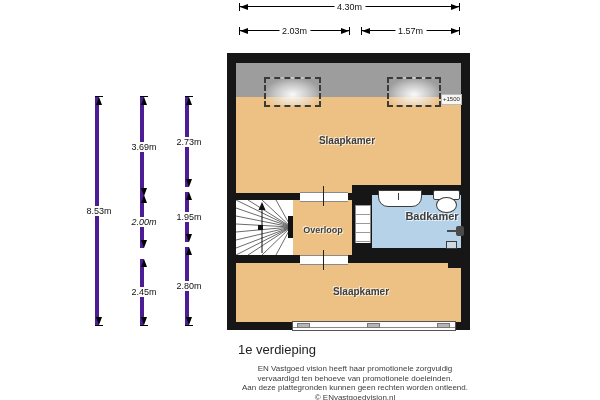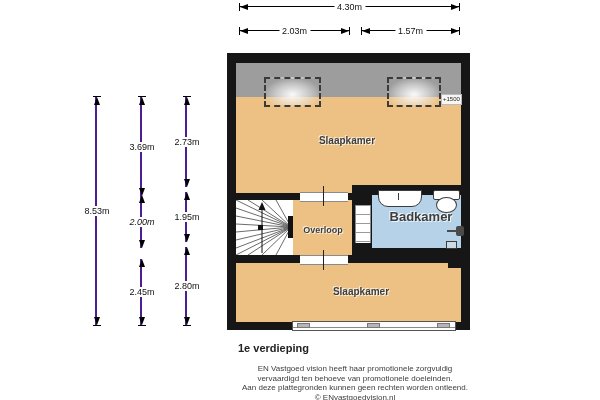--- a/index.html
+++ b/index.html
@@ -1,21 +1,21 @@
 <!DOCTYPE html>
 <html><head>
 <meta charset="utf-8">
 <style>
   html,body{margin:0;padding:0;background:#fff;}
   #stage{position:relative;width:600px;height:400px;background:#ffffff;overflow:hidden;
          font-family:"Liberation Sans",sans-serif;}
   .abs{position:absolute;}
   
   .dim-h{position:absolute;height:0;border-top:1px solid #000;}
-  .dim-v{position:absolute;width:0;border-left:2px solid #4c1d95;}
+  .dim-v{position:absolute;width:0;border-left:4px solid #4c1d95;}
   .ah{position:absolute;width:0;height:0;border-style:solid;}
   .ah-l{border-width:3px 8px 3px 0;border-color:transparent #000 transparent transparent;left:0;top:-3.5px;}
   .ah-r{border-width:3px 0 3px 8px;border-color:transparent transparent transparent #000;right:0;top:-3.5px;}
   .ah-u{border-width:0 3px 8px 3px;border-color:transparent transparent #000 transparent;top:0;left:-3.5px;}
   .ah-d{border-width:8px 3px 0 3px;border-color:#000 transparent transparent transparent;bottom:0;left:-3.5px;}
   .tk-l{position:absolute;width:1px;height:8px;background:#000;left:-1px;top:-4px;}
   .tk-r{position:absolute;width:1px;height:8px;background:#000;right:-1px;top:-4px;}
   .tk-u{position:absolute;height:1px;width:8px;background:#000;top:-1px;left:-4px;}
   .tk-d{position:absolute;height:1px;width:8px;background:#000;bottom:-1px;left:-4px;}
   .dim-label{position:absolute;left:50%;top:50%;transform:translate(-50%,-50%);
@@ -29,21 +29,21 @@
   .opening-h{position:absolute;background:#fff;border-top:1px solid #8a8a8a;border-bottom:1px solid #8a8a8a;}
   .opening-v{position:absolute;background:#fff;border-left:1px solid #8a8a8a;border-right:1px solid #8a8a8a;
              background-image:repeating-linear-gradient(to bottom,#9a9a9a 0,#9a9a9a 1px,transparent 1px,transparent 9px);}
   .door-tick{position:absolute;width:1px;background:#222;}
   .window-band{position:absolute;background:#fdfdfd;border:1px solid #555;}
   .window-line{position:absolute;left:0;right:0;top:60%;height:1px;background:#8a8a8a;}
   .mullion{position:absolute;top:1px;width:11px;height:3px;background:#b5b5b5;border:1px solid #777;}
   .hm-box{position:absolute;background:rgba(250,250,250,.95);border:1px solid #bbb;font-size:6px;
           color:#222;line-height:9px;padding:0 1px;white-space:nowrap;}
   .fix{position:absolute;background:#fff;border:1px solid #3c3c3c;}
-  .caption{position:absolute;font-size:11px;font-weight:700;color:#222;}
+  .caption{position:absolute;font-size:13px;font-weight:400;color:#222;}
   .footer{position:absolute;left:115px;top:364px;width:480px;text-align:center;
           font-size:8px;line-height:9.5px;color:#3c3c3c;}
 </style>
 </head>
 <body>
 
 <div id="stage">
 
   <div class="dim-h" style="left:240px;top:6px;width:219px;">
     <span class="tk-l"></span>
@@ -140,21 +140,21 @@
       <line x1="26" y1="5" x2="26" y2="53" stroke="#111" stroke-width="1"></line>
       <polygon points="22.5,10 26,2 29.5,10" fill="#111"></polygon>
       <rect x="22" y="25" width="5" height="5" fill="#111"></rect>
       <rect x="52" y="16" width="5" height="22" fill="#111"></rect>
     </svg>
   </div>
   <div class="abs" style="left:293px;top:200px;width:59px;height:55px;background:#edc183;"></div>
   <div class="room-label" style="left:323px;top:230px;font-size:9px;">Overloop</div>
 
   <div class="abs" style="left:372px;top:195px;width:89px;height:53px;background:#b5d2e8;"></div>
-  <div class="room-label" style="left:421px;top:216px;font-size:13px;">Badkamer</div>
+  <div class="room-label" style="left:432px;top:216px;font-size:11px;">Badkamer</div>
 
   <div class="fix" style="left:378px;top:190px;width:42px;height:15px;border-radius:0 0 10px 10px;">
     <div class="abs" style="left:19px;top:2px;width:1px;height:7px;background:#3c3c3c;"></div>
   </div>
   <div class="fix" style="left:433px;top:190px;width:25px;height:8px;border-radius:2px;"></div>
   <div class="fix" style="left:436px;top:197px;width:19px;height:14px;border-radius:50%;"></div>
   <div class="abs" style="left:456px;top:226px;width:8px;height:10px;background:#4a4a4a;border-radius:2px;"></div>
   <div class="abs" style="left:447px;top:230px;width:10px;height:2px;background:#4a4a4a;"></div>
   <div class="abs" style="left:446px;top:241px;width:9px;height:6px;background:#cfd9e2;border:1px solid #3c3c3c;"></div>
 

